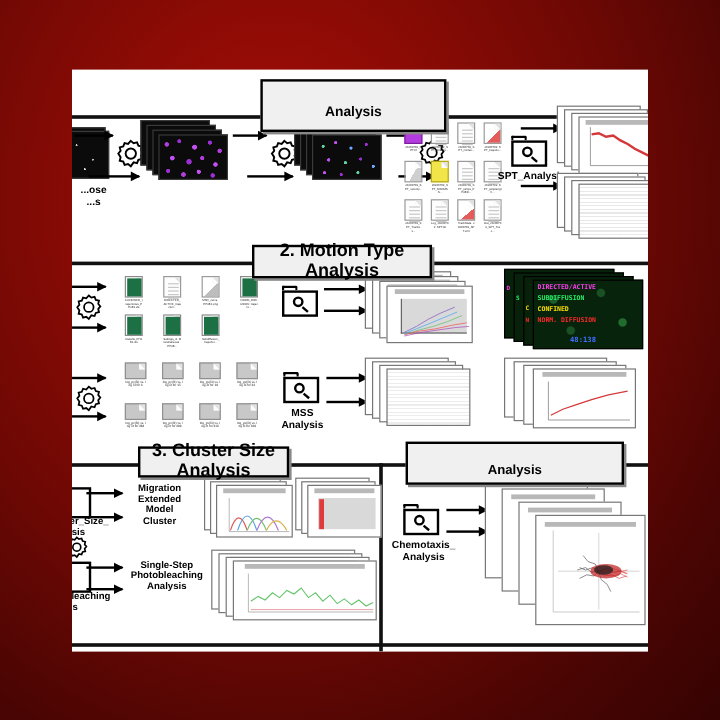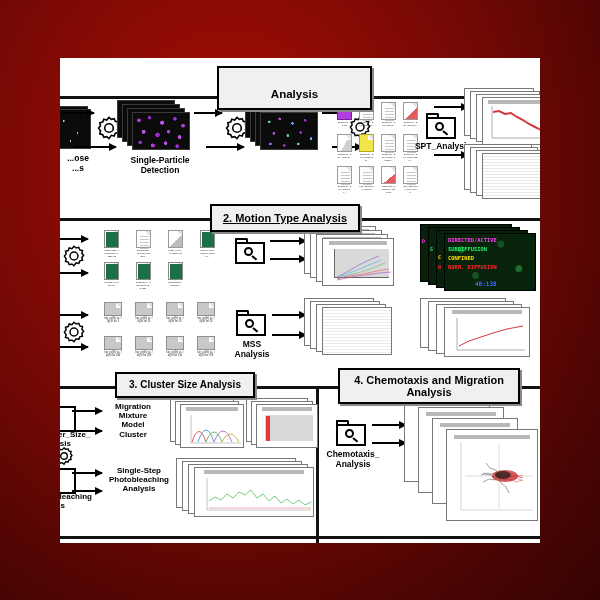--- a/index.html
+++ b/index.html
@@ -110,24 +110,20 @@
         radial-gradient(circle at 88% 36%, #b23ce0 0 1.6px, transparent 2.1px),
         radial-gradient(circle at 20% 52%, #c24ff0 0 1.7px, transparent 2.2px),
         radial-gradient(circle at 44% 60%, #9b2fd4 0 2px, transparent 2.5px),
         radial-gradient(circle at 63% 52%, #b23ce0 0 1.5px, transparent 2px),
         radial-gradient(circle at 82% 66%, #c24ff0 0 1.6px, transparent 2.1px),
         radial-gradient(circle at 14% 80%, #9b2fd4 0 1.5px, transparent 2px),
         radial-gradient(circle at 36% 88%, #b23ce0 0 1.7px, transparent 2.2px),
         radial-gradient(circle at 58% 82%, #c24ff0 0 1.5px, transparent 2px),
         radial-gradient(circle at 78% 90%, #9b2fd4 0 1.6px, transparent 2.1px);"></div>
     </div>
-    <div class="lbl" style="left:50px;top:98px;width:100px;font-size:8.5px;">
-      <span>Single-Particle</span><br>
-      <span>Detection</span>
-    </div>
 
     <div class="arrow" style="left:134px;top:54px;width:28px;"></div>
     <div class="arrow" style="left:146px;top:88px;width:38px;"></div>
 
     <svg class="gear" style="left:164px;top:57px;" width="26" height="26" viewBox="0 0 26 26">
       <path d="M13 2.4 l2.3 1.9 2.9-.7 1.1 2.8 2.9.7-.7 2.9 1.9 2.3-1.9 2.3.7 2.9-2.9.7-1.1 2.8-2.9-.7L13 23.6l-2.3-1.9-2.9.7-1.1-2.8-2.9-.7.7-2.9L2.6 13l1.9-2.3-.7-2.9 2.9-.7 1.1-2.8 2.9.7z" fill="none" stroke="#000" stroke-width="1.6"></path>
       <circle cx="13" cy="13" r="4.3" fill="none" stroke="#000" stroke-width="1.6"></circle>
     </svg>
 
     <div class="stack" style="left:185px;top:42px;width:74px;height:54px;">
@@ -297,21 +293,21 @@
     <div class="pstack" style="left:404px;top:86px;width:92px;height:58px;">
       <div class="ps" style="left:0;top:0;width:68px;height:46px;"></div>
       <div class="ps" style="left:6px;top:3px;width:68px;height:46px;"></div>
       <div class="ps" style="left:12px;top:6px;width:68px;height:46px;"></div>
       <div class="ps" style="left:18px;top:9px;width:68px;height:46px;background:
         repeating-linear-gradient(to bottom,#fff 0 2px,#e8e8e8 2px 3px),
         repeating-linear-gradient(to right,#fff 0 8px,#c4c4c4 8px 8.6px);"></div>
     </div>
 
     <div class="hrule" style="left:0;top:160px;width:480px;height:3px;"></div>
-    <div class="sect-title" style="left:150px;top:146px;width:150px;height:28px;font-size:11px;text-decoration:underline;">
+    <div class="sect-title" style="left:150px;top:146px;width:150px;height:28px;font-size:15px;">
       <span>2. Motion Type Analysis</span>
     </div>
 
     <svg class="gear" style="left:2px;top:186px;" width="24" height="24" viewBox="0 0 26 26">
       <path d="M13 2.4 l2.3 1.9 2.9-.7 1.1 2.8 2.9.7-.7 2.9 1.9 2.3-1.9 2.3.7 2.9-2.9.7-1.1 2.8-2.9-.7L13 23.6l-2.3-1.9-2.9.7-1.1-2.8-2.9-.7.7-2.9L2.6 13l1.9-2.3-.7-2.9 2.9-.7 1.1-2.8 2.9.7z" fill="none" stroke="#000" stroke-width="1.6"></path>
       <circle cx="13" cy="13" r="4.3" fill="none" stroke="#000" stroke-width="1.6"></circle>
     </svg>
     <div class="arrow" style="left:-6px;top:180px;width:34px;"></div>
     <div class="arrow" style="left:-6px;top:214px;width:34px;"></div>
 
@@ -495,40 +491,40 @@
           <line x1="12" y1="10" x2="12" y2="42" stroke="#777" stroke-width="0.6"></line>
           <line x1="12" y1="42" x2="80" y2="42" stroke="#777" stroke-width="0.6"></line>
           <polyline points="14,38 24,33 36,29 48,25 62,21 78,18" fill="none" stroke="#d4383a" stroke-width="1"></polyline>
         </svg>
       </div>
     </div>
 
     <div class="hrule" style="left:0;top:328px;width:480px;height:3px;"></div>
     <div class="vrule" style="left:256px;top:328px;width:3px;height:157px;"></div>
 
-    <div class="sect-title" style="left:55px;top:314px;width:140px;height:26px;font-size:10px;">
+    <div class="sect-title" style="left:55px;top:314px;width:126px;height:26px;font-size:15px;">
       <span>3. Cluster Size Analysis</span>
     </div>
     <div class="sect-title" style="left:278px;top:310px;width:182px;height:36px;font-size:11px;">
       <span>
-        <span>4. Chemotaxis and Migration</span><br>
+        <br>
         <span>Analysis</span>
       </span>
     </div>
 
     <div style="position:absolute;left:-12px;top:348px;width:24px;height:22px;border:2px solid #000;background:#fff;"></div>
     <div class="lbl" style="left:-22px;top:372px;width:70px;font-size:8px;text-align:left;">
       <span>Cluster_Size_</span><br>
       <span>Analysis</span>
     </div>
     <div class="arrow" style="left:12px;top:352px;width:30px;"></div>
     <div class="arrow" style="left:12px;top:372px;width:30px;"></div>
     <div class="lbl" style="left:42px;top:344px;width:62px;font-size:8px;">
       <span>Migration</span><br>
-      <span>Mixture</span><br>
+      <span>Extended</span><br>
       <span>Model</span><br>
       <span>Cluster</span>
     </div>
 
     <svg class="gear" style="left:-6px;top:388px;" width="20" height="20" viewBox="0 0 26 26">
       <path d="M13 2.4 l2.3 1.9 2.9-.7 1.1 2.8 2.9.7-.7 2.9 1.9 2.3-1.9 2.3.7 2.9-2.9.7-1.1 2.8-2.9-.7L13 23.6l-2.3-1.9-2.9.7-1.1-2.8-2.9-.7.7-2.9L2.6 13l1.9-2.3-.7-2.9 2.9-.7 1.1-2.8 2.9.7z" fill="none" stroke="#000" stroke-width="1.8"></path>
       <circle cx="13" cy="13" r="4.3" fill="none" stroke="#000" stroke-width="1.8"></circle>
     </svg>
 
     <div style="position:absolute;left:-12px;top:410px;width:24px;height:22px;border:2px solid #000;background:#fff;"></div>

